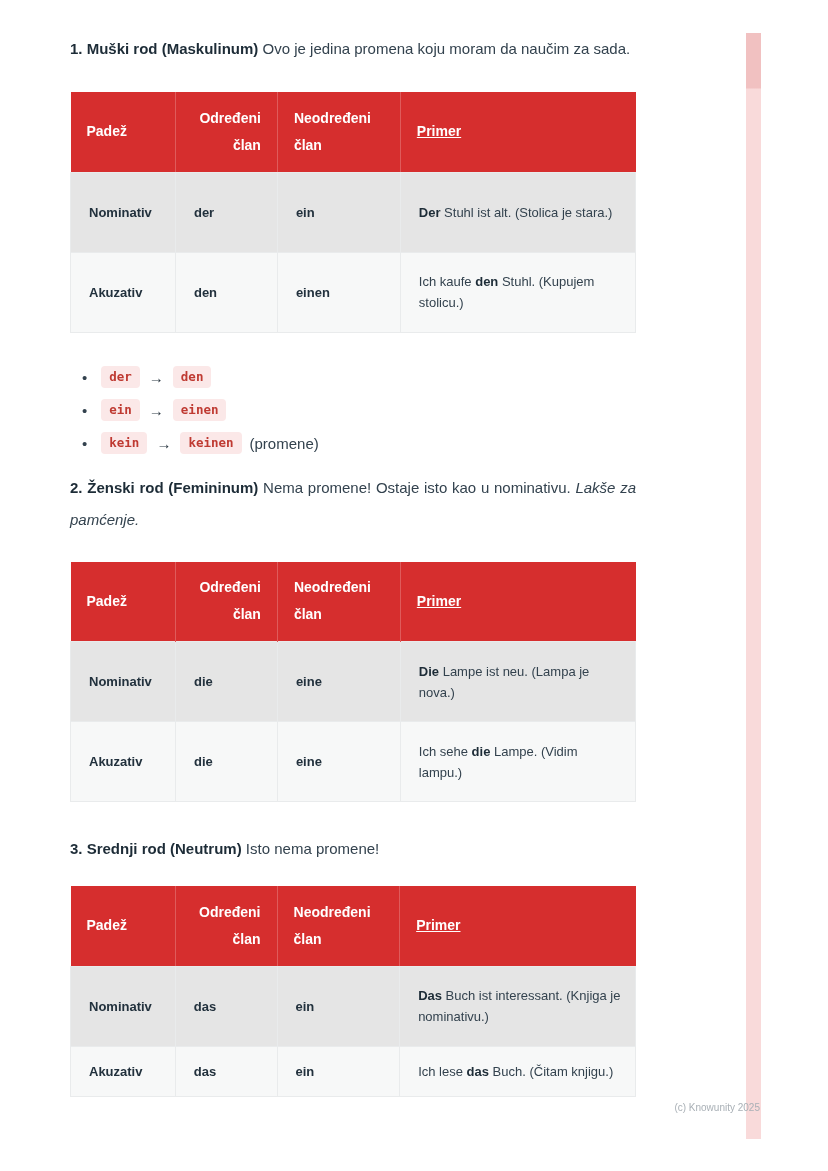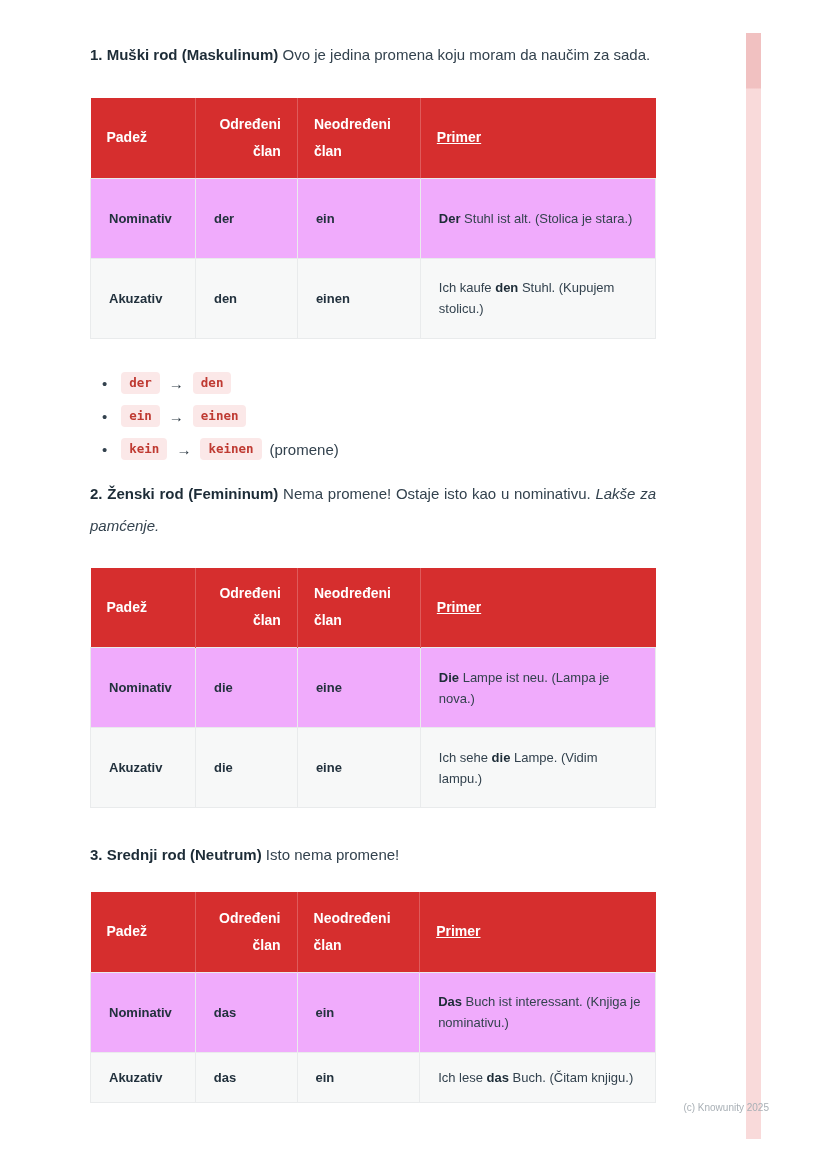--- a/index.html
+++ b/index.html
@@ -7,40 +7,40 @@
   body {
     width: 828px; height: 1171px; position: relative; background: #ffffff;
     font-family: "Liberation Sans", sans-serif; color: #33424e; overflow: hidden;
   }
 
   .stripe {
     position: absolute; top: 33px; right: 67px; width: 15px; height: 1106px;
     background: linear-gradient(to bottom, #f1c1c1 0px, #f1c1c1 55px, #f9dada 56px);
   }
 
-  .content { position: absolute; left: 70px; top: 44px; width: 566px; margin-left: 20px; }
+  .content { position: absolute; left: 70px; top: 38px; width: 566px; }
 
   .para { margin: 0; font-size: 15px; line-height: 22px; text-align: justify; color: #33424e; }
   .para b { color: #1d2c37; }
   .para .it { font-style: italic; }
   .para-2 { line-height: 32px; margin-top: 12px; }
   .para-3 { margin-top: 36px; }
 
   table.gtable { border-collapse: collapse; width: 566px; margin-top: 26px; }
   table.t1 { margin-top: 32px; }
   .gtable th {
     background: #d62e2e; color: #ffffff; font-size: 14px; font-weight: 700;
     text-align: left; vertical-align: middle; padding: 12px 16px; height: 80px;
     line-height: 27px; border-right: 1px solid rgba(255,255,255,0.22);
   }
   .gtable th:last-child { border-right: none; }
   .gtable td {
     border: 1px solid #e9ebec; vertical-align: middle;
     padding: 14px 14px 14px 18px;
-    font-size: 13px; line-height: 21px; background: #f0abfc; color: #33424e;
+    font-size: 13px; line-height: 21px; background: #e5e5e5; color: #33424e;
   }
   .gtable tr.alt td { background: #f7f8f8; }
   .gtable tr.tall td { height: 80px; }
   .gtable .w1 { width: 105px; }
   .gtable .w2 { width: 102px; text-align: right; }
   .gtable .w3 { width: 123px; }
   .gtable .w4 { width: 236px; text-decoration: underline; }
   .gtable td.strong { font-weight: 700; color: #22313d; }
   .gtable td.ex b { color: #1d2c37; }
   .gtable td.nowrap { white-space: nowrap; padding-right: 16px; }
@@ -48,21 +48,21 @@
   ul.badge-list { list-style: none; margin: 28px 0 0 0; padding: 0 0 0 12px; }
   ul.badge-list li { display: flex; align-items: center; height: 33px; font-size: 15px; color: #33424e; }
   .dot { margin-right: 14px; font-size: 15px; color: #33424e; }
   code.badge {
     font-family: "DejaVu Sans Mono", monospace; font-size: 12.5px; font-weight: 700;
     color: #bf3a32; background: #fbe8e8; padding: 3px 8px 4px; border-radius: 4px;
   }
   .arrow { margin: 0 9px; color: #2b3842; font-size: 15px; }
   .note { margin-left: 8px; }
 
-  .footer { position: absolute; top: 1102px; right: 59px; font-size: 10px; color: #a9b0b6; }
+  .footer { position: absolute; top: 1102px; right: 68px; font-size: 10px; color: #a9b0b6; }
 </style>
 </head>
 <body>
 
 <div class="stripe"></div>
 
 <div class="content">
 
   <p class="para"><b>1. Muški rod (Maskulinum)</b><span> Ovo je jedina promena koju moram da naučim za sada.</span></p>
 

